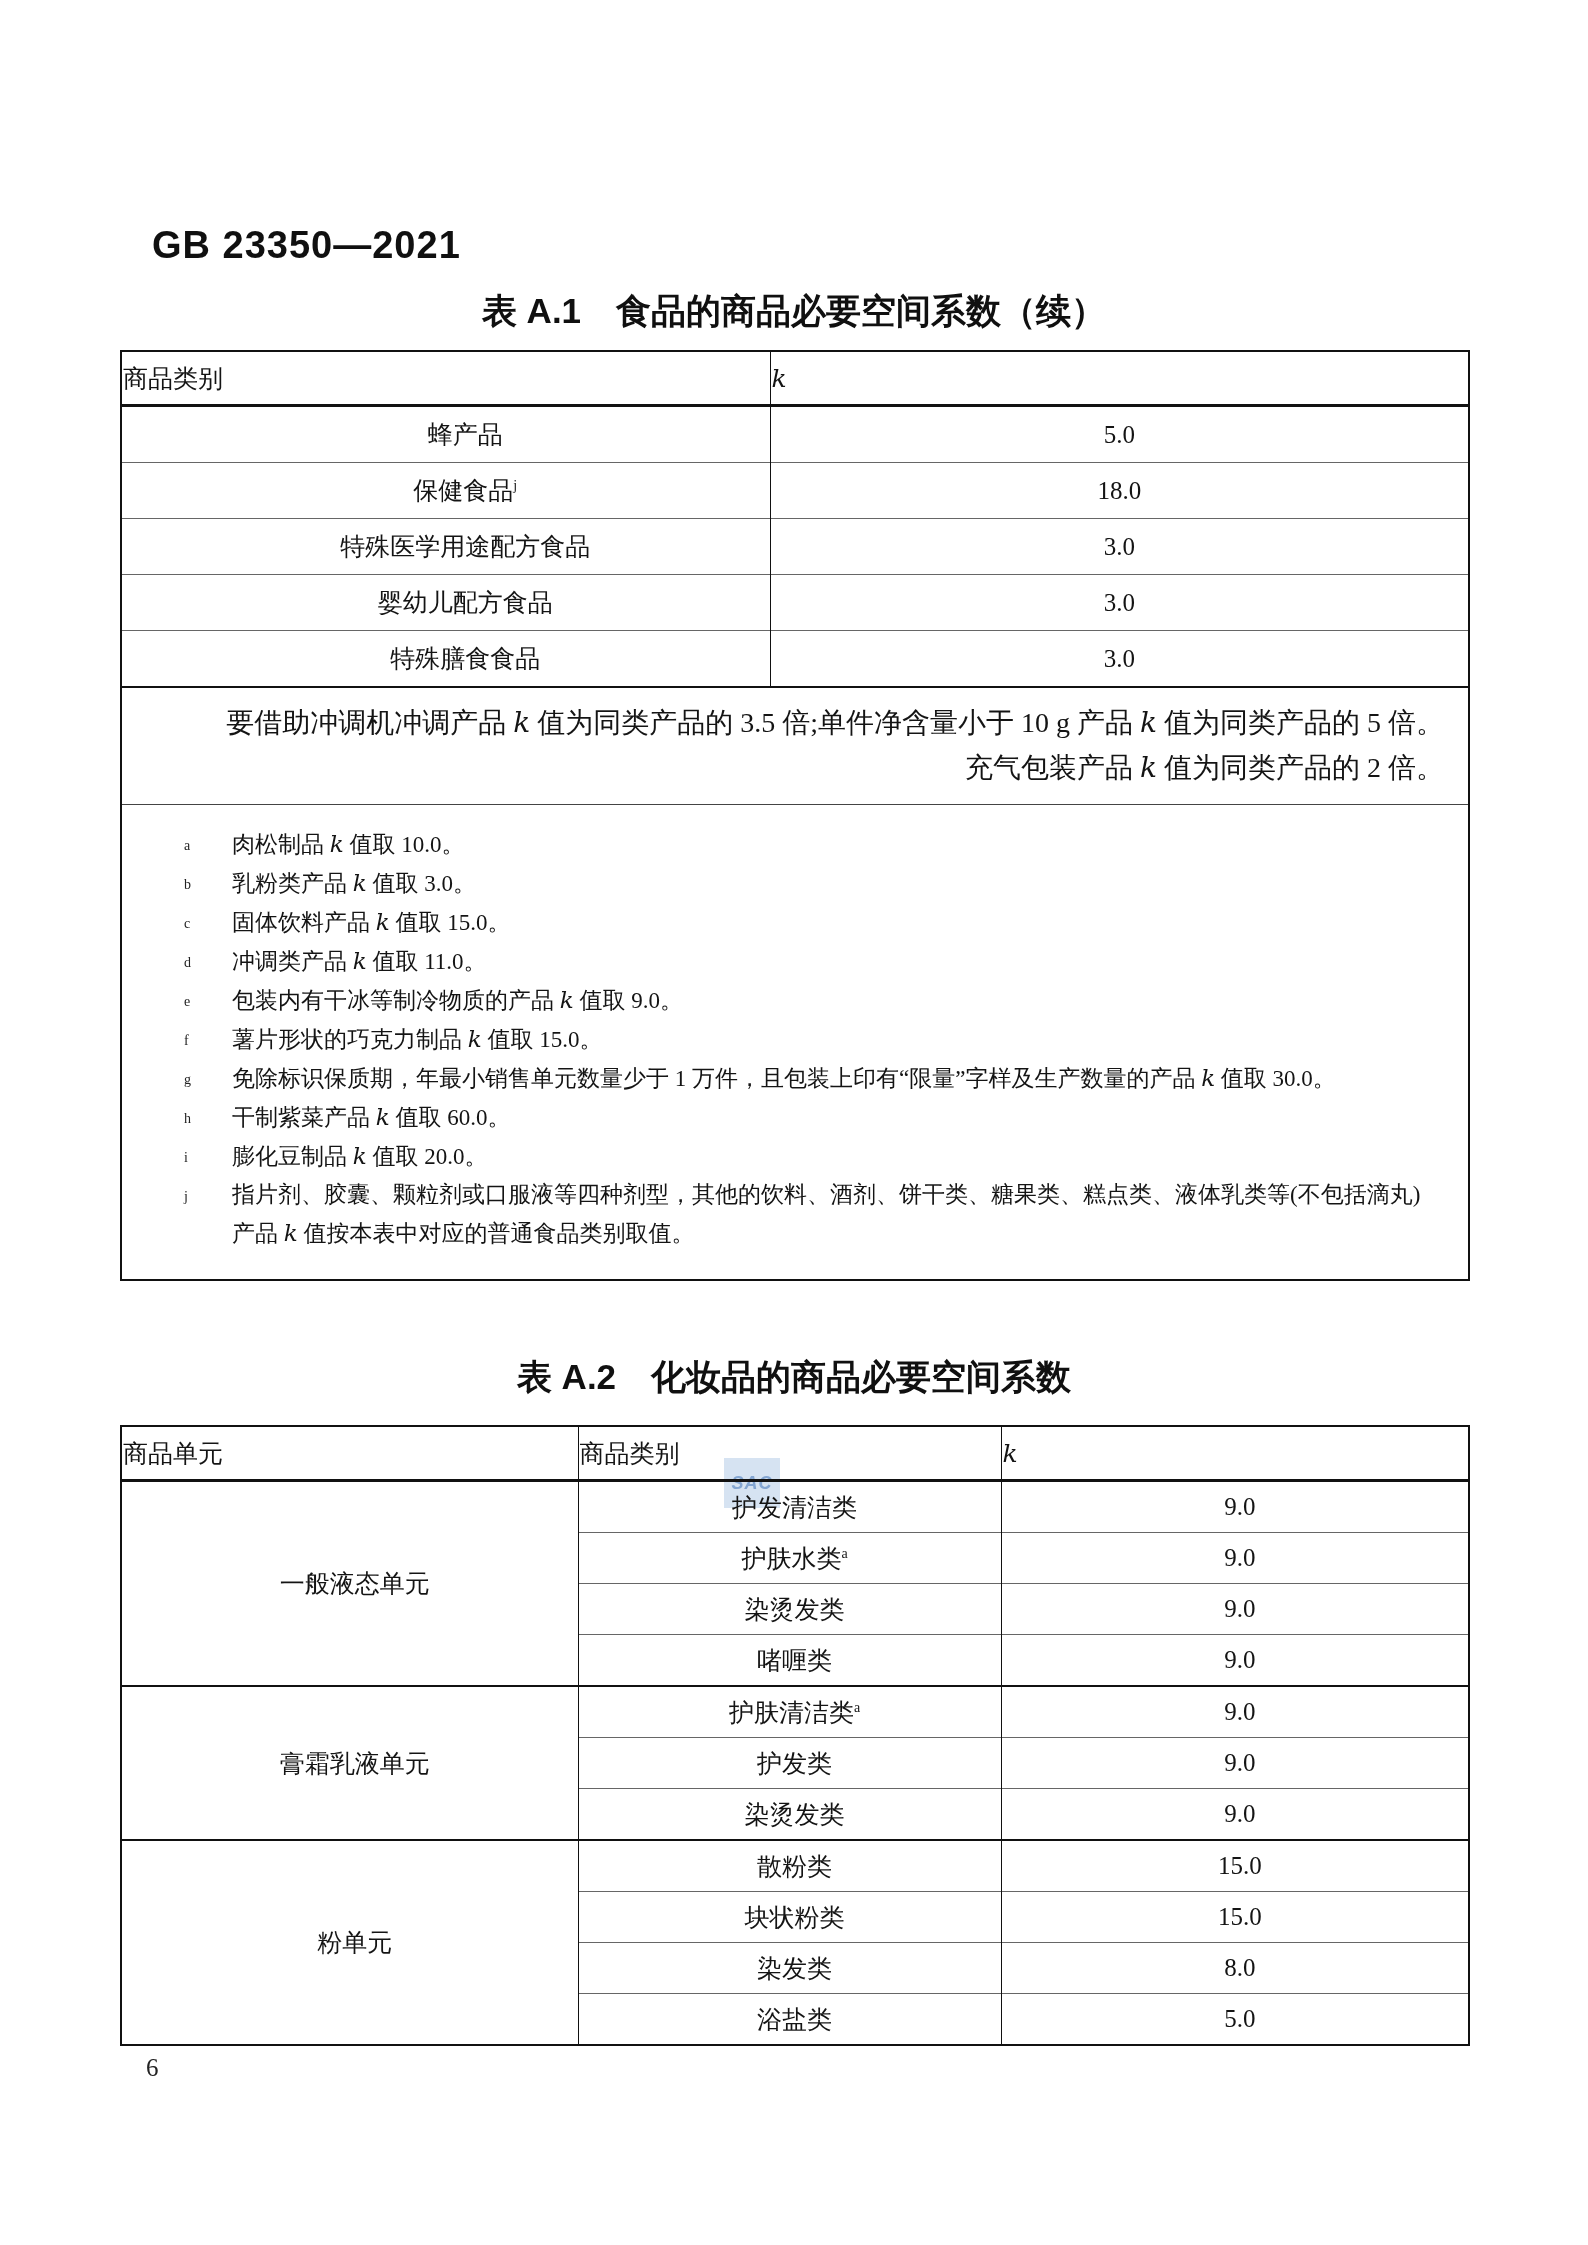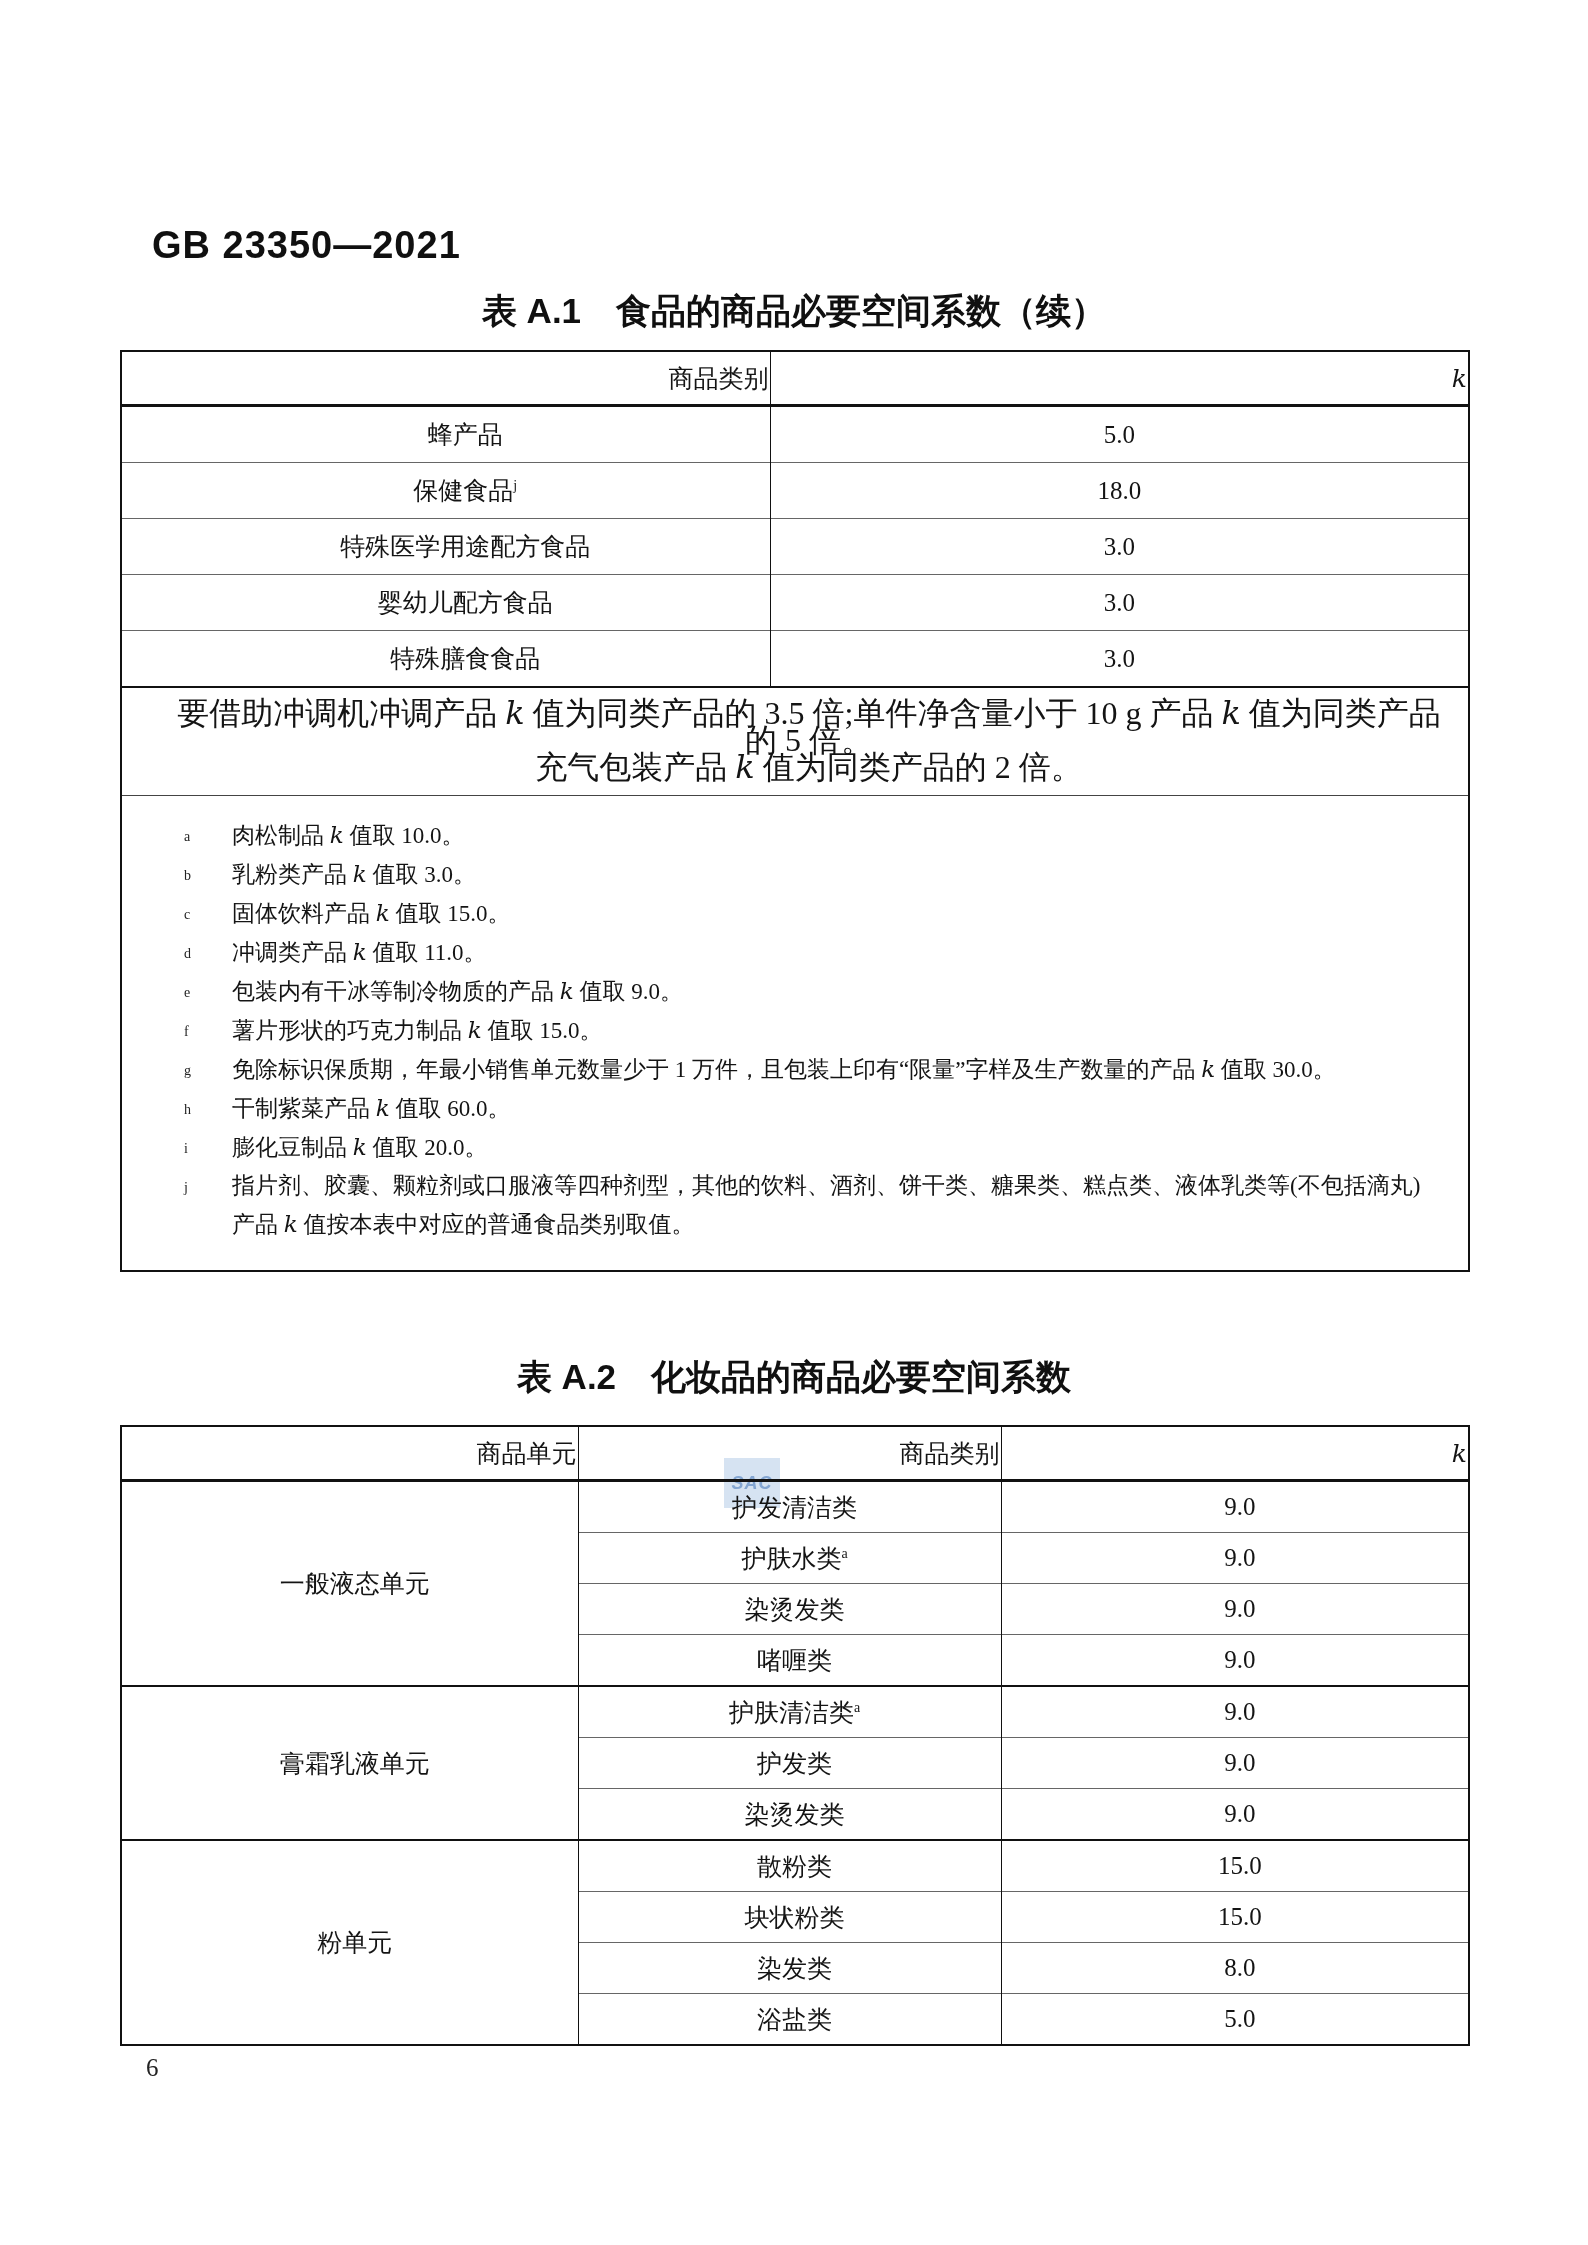--- a/index.html
+++ b/index.html
@@ -24,37 +24,37 @@
   table.tbl{
     position:absolute;left:120px;border-collapse:collapse;table-layout:fixed;
     background:transparent;
   }
   table.tbl{border:2.5px solid #111;}
   .a1{top:350px;width:1348px;}
   .a2{top:1425px;width:1348px;}
 
   .tbl th{
     font-weight:normal;font-size:25px;height:50px;
-    border-bottom:3px solid #111;text-align:right;vertical-align:middle;
+    border-bottom:3px solid #111;text-align:left;vertical-align:middle;
   }
   .kh{font-style:italic;font-family:"DejaVu Serif",serif;font-size:24px;}
 
   .a1 th:first-child{border-right:1.5px solid #111;}
   .a1 td.cat{border-right:1.5px solid #111;padding-left:40px;}
   .a1 tr.r td{
     height:53px;font-size:25px;text-align:center;vertical-align:middle;
     border-top:1.5px solid #666;
   }
   .a1 tr.r:first-child td{border-top:none;}
   td sup{font-size:14px;line-height:0;vertical-align:super;}
 
   td.note{
     border-top:2.5px solid #111;
-    padding:12px 24px 14px 52px;font-size:32px;line-height:27px;
-    text-align:center;vertical-align:top;
+    padding:12px 24px 14px 52px;font-size:28px;line-height:45px;
+    text-align:right;vertical-align:top;
   }
   td.fnotes{
     border-top:1.5px solid #444;
     padding:20px 36px 26px 0;font-size:23px;text-align:left;vertical-align:top;
   }
   .fn{position:relative;padding-left:110px;line-height:38px;}
   .fn .mk{
     position:absolute;left:62px;top:2px;font-size:14px;color:#222;
   }
   .kv{font-style:italic;font-family:"DejaVu Serif",serif;}

